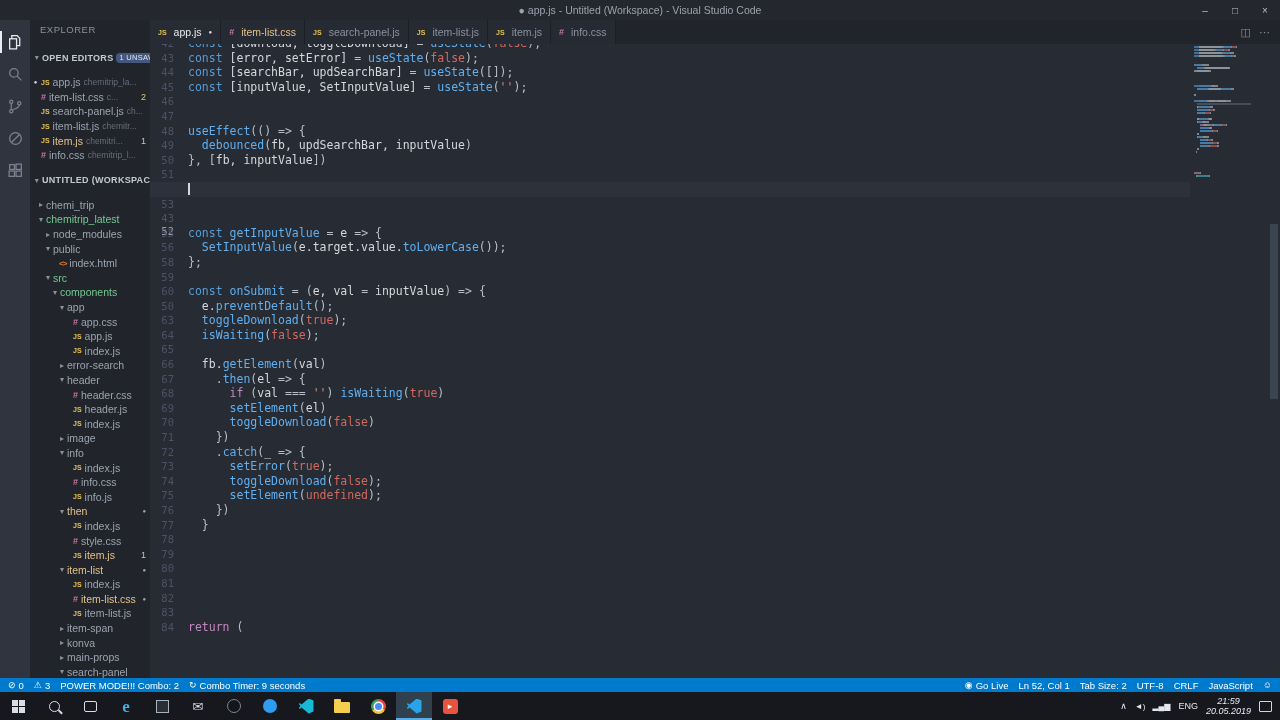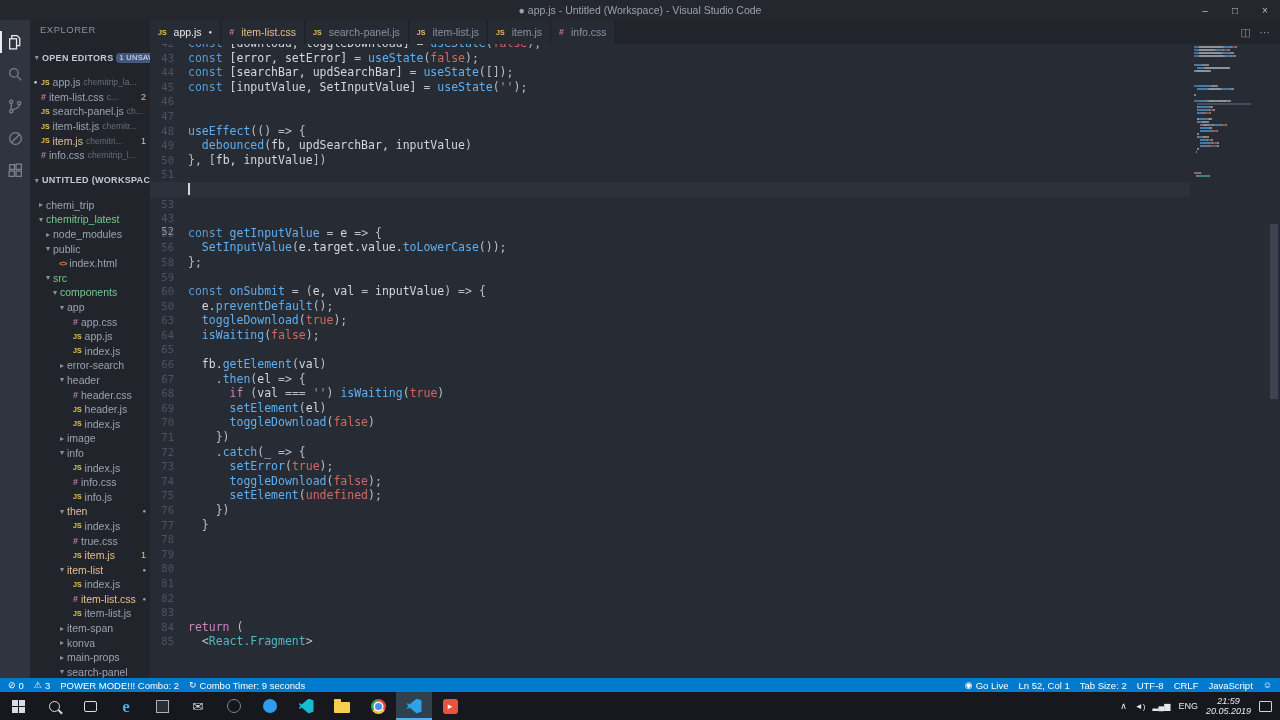--- a/index.html
+++ b/index.html
@@ -311,21 +311,21 @@
             <span class="dot-ind">●</span>
           </div>
           <div class="row" style="padding-left: 34px;">
             <span class="tree-spacer"></span>
             <span class="fi fi-js">JS</span>
             <span class="lbl">index.js</span>
           </div>
           <div class="row" style="padding-left: 34px;">
             <span class="tree-spacer"></span>
             <span class="fi fi-css">#</span>
-            <span class="lbl">true.css</span>
+            <span class="lbl">style.css</span>
           </div>
           <div class="row" style="padding-left: 34px;">
             <span class="tree-spacer"></span>
             <span class="fi fi-js">JS</span>
             <span class="lbl c-yellow">item.js</span>
             <span class="row-badge">1</span>
           </div>
           <div class="row" style="padding-left: 27px;">
             <span class="chev">▾</span>
             <span class="lbl c-yellow">item-list</span>
@@ -570,24 +570,20 @@
                 <span class="code"></span>
               </div>
               <div class="cl">
                 <span class="gut">83</span>
                 <span class="code"></span>
               </div>
               <div class="cl">
                 <span class="gut">84</span>
                 <span class="code"><span class="tk-c">return </span><span class="tk-p">(</span></span>
               </div>
-              <div class="cl">
-                <span class="gut">85</span>
-                <span class="code"><span class="tk-p">  &lt;</span><span class="tk-j">React.Fragment</span><span class="tk-p">&gt;</span></span>
-              </div>
             </div>
         </div>
         <div class="minimap">
           <div>
               <div class="mm-line"><span class="mm-tk tk-k" style="margin-left: 0px; width: 5.1px;"></span><span class="mm-tk tk-v" style="margin-left: 0px; width: 22.95px;"></span><span class="mm-tk tk-p" style="margin-left: 0px; width: 1.7px;"></span><span class="mm-tk tk-f" style="margin-left: 0px; width: 6.8px;"></span><span class="mm-tk tk-p" style="margin-left: 0px; width: 1px;"></span><span class="mm-tk tk-b" style="margin-left: 0px; width: 4.25px;"></span><span class="mm-tk tk-p" style="margin-left: 0px; width: 1.7px;"></span></div>
               <div class="mm-line"><span class="mm-tk tk-k" style="margin-left: 0px; width: 5.1px;"></span><span class="mm-tk tk-v" style="margin-left: 0px; width: 15.3px;"></span><span class="mm-tk tk-p" style="margin-left: 0px; width: 1.7px;"></span><span class="mm-tk tk-f" style="margin-left: 0px; width: 6.8px;"></span><span class="mm-tk tk-p" style="margin-left: 0px; width: 1px;"></span><span class="mm-tk tk-b" style="margin-left: 0px; width: 4.25px;"></span><span class="mm-tk tk-p" style="margin-left: 0px; width: 1.7px;"></span></div>
               <div class="mm-line"><span class="mm-tk tk-k" style="margin-left: 0px; width: 5.1px;"></span><span class="mm-tk tk-v" style="margin-left: 0px; width: 22.1px;"></span><span class="mm-tk tk-p" style="margin-left: 0px; width: 1.7px;"></span><span class="mm-tk tk-f" style="margin-left: 0px; width: 6.8px;"></span><span class="mm-tk tk-p" style="margin-left: 0px; width: 4.25px;"></span></div>
               <div class="mm-line"><span class="mm-tk tk-k" style="margin-left: 0px; width: 5.1px;"></span><span class="mm-tk tk-v" style="margin-left: 0px; width: 23.8px;"></span><span class="mm-tk tk-p" style="margin-left: 0px; width: 1.7px;"></span><span class="mm-tk tk-f" style="margin-left: 0px; width: 6.8px;"></span><span class="mm-tk tk-p" style="margin-left: 0px; width: 1px;"></span><span class="mm-tk tk-s" style="margin-left: 0px; width: 1.7px;"></span><span class="mm-tk tk-p" style="margin-left: 0px; width: 1.7px;"></span></div>
               <div class="mm-line"></div>
               <div class="mm-line"></div>

